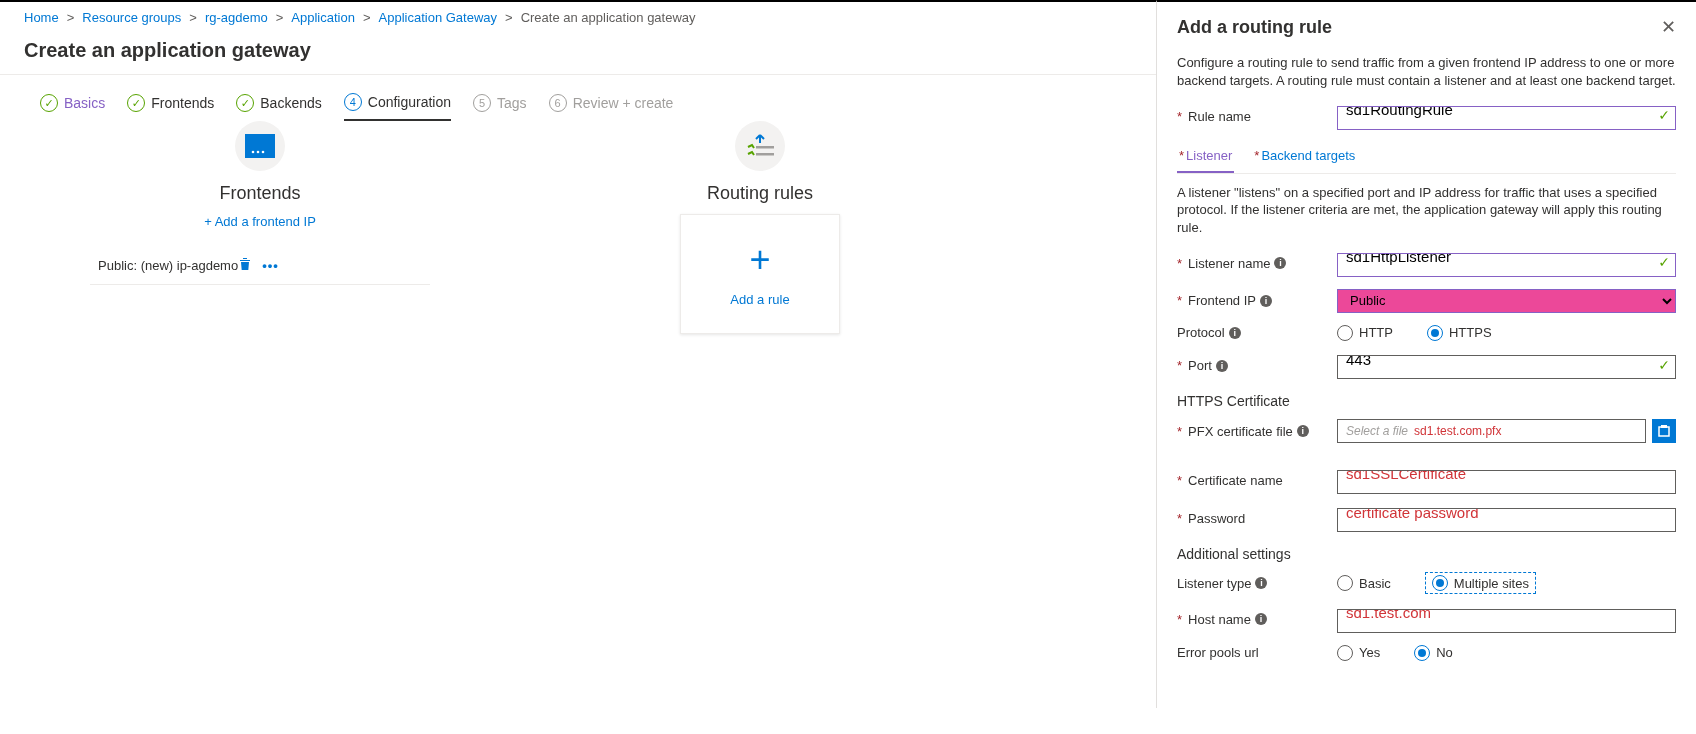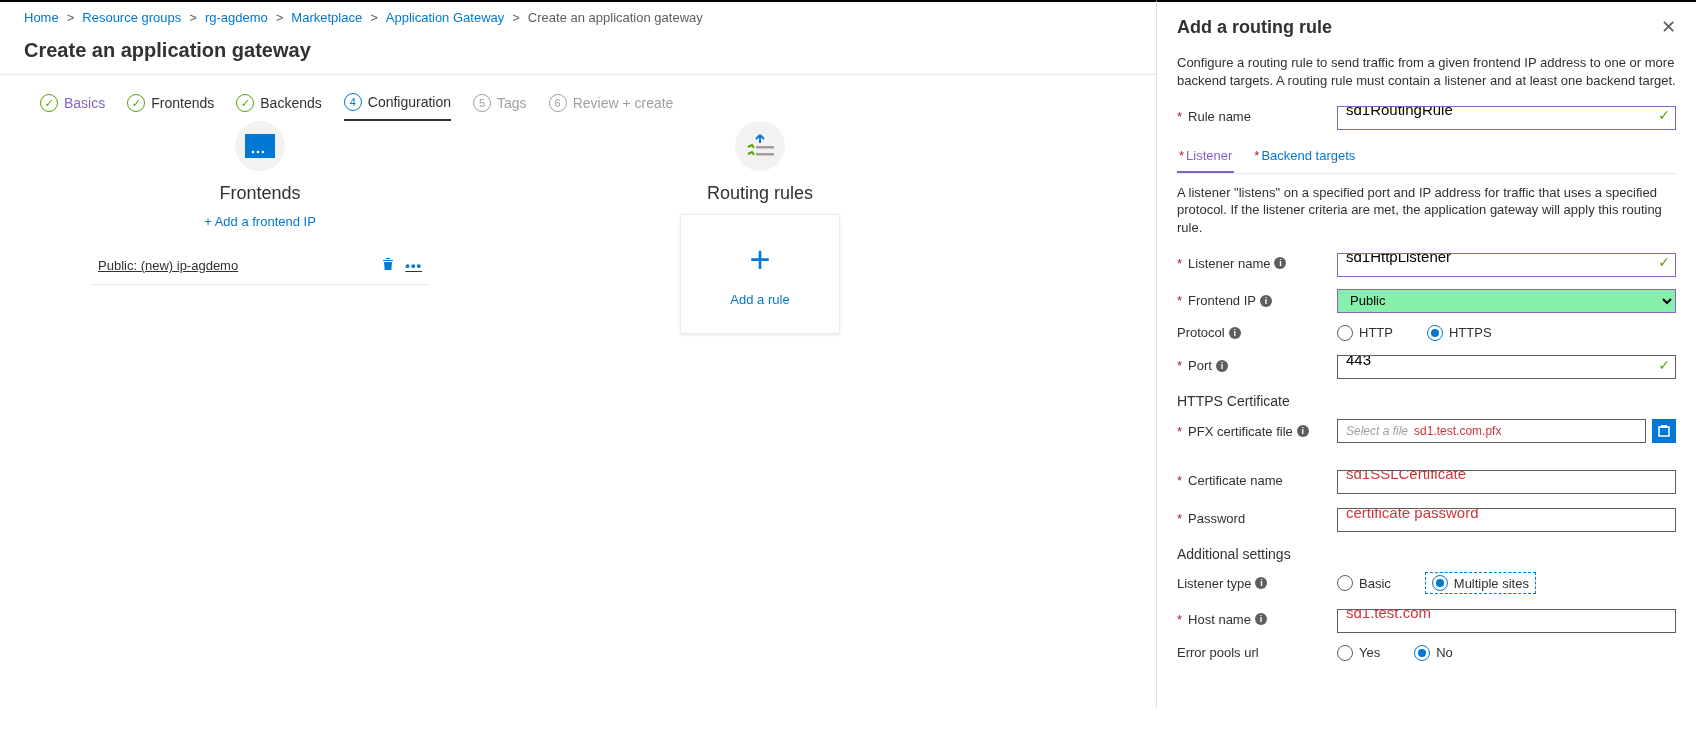--- a/index.html
+++ b/index.html
@@ -35,21 +35,21 @@
 
 .desc { padding: 16px 24px 20px; color: #323130; font-size: 13px; }
 
 
 .columns { display: flex; gap: 60px; padding: 0 40px; }
 .col { flex: 0 0 440px; display: flex; flex-direction: column; align-items: center; }
 .col-icon { width: 50px; height: 50px; border-radius: 50%; background: #f3f2f1; display: flex; align-items: center; justify-content: center; margin-bottom: 12px; }
 .col-title { font-size: 18px; font-weight: 400; margin-bottom: 10px; }
 .col-link { color: #0078d4; font-size: 13px; cursor: pointer; margin-bottom: 18px; }
 
-.frontend-row { width: 340px; display: flex; align-items: center; justify-content: space-between; padding: 10px 8px; border-bottom: 1px solid #edebe9; text-decoration: underline; }
+.frontend-row { width: 340px; display: flex; align-items: center; justify-content: flex-start; padding: 10px 8px; border-bottom: 1px solid #edebe9; }
 .frontend-actions { display: flex; gap: 10px; align-items: center; }
 .icon-btn { cursor: pointer; color: #0078d4; }
 
 .rule-card { width: 160px; height: 120px; border: 1px solid #edebe9; box-shadow: 0 1px 3px rgba(0,0,0,0.1); display: flex; flex-direction: column; align-items: center; justify-content: center; gap: 14px; cursor: pointer; background:#fff; }
 .rule-plus { font-size: 36px; color: #0078d4; font-weight: 300; line-height: 1; }
 .rule-label { color: #0078d4; font-size: 13px; }
 
 
 .panel { width: 540px; border-left: 1px solid #e1dfdd; border-top: 2px solid #000; padding: 14px 20px 20px 20px; overflow-y: auto; background:#fff; }
 .panel-header { display: flex; justify-content: space-between; align-items: center; margin-bottom: 16px; }
@@ -59,21 +59,21 @@
 
 .form-row { display: flex; align-items: center; margin-bottom: 12px; }
 .form-label { width: 160px; font-size: 13px; display: flex; align-items: center; gap: 4px; }
 .req { color: #a4262c; margin-right: 2px; }
 .info-icon { width: 12px; height: 12px; border-radius: 50%; background: #605e5c; color: #fff; font-size: 9px; display: inline-flex; align-items: center; justify-content: center; font-weight:bold; }
 .form-control { flex: 1; position: relative; }
 
 .input { width: 100%; height: 24px; border: 1px solid #605e5c; padding: 0 24px 16px 8px; font-size: 15px; outline: none; }
 .input.purple { border-color: #8661c5; }
 .input.red-text { color: #d13438; }
-.select { width: 100%; height: 24px; border: 1px solid #8661c5; padding: 0 8px; font-size: 13px; background: #86efac; }
+.select { width: 100%; height: 24px; border: 1px solid #8661c5; padding: 0 8px; font-size: 13px; background: #ec4899; }
 .check-ok { position: absolute; right: 6px; top: 4px; color: #57a300; font-size: 14px; pointer-events:none; }
 
 .tabs { display: flex; gap: 18px; border-bottom: 1px solid #edebe9; margin-bottom: 10px; }
 .tab { padding: 6px 2px 8px; font-size: 13px; cursor: pointer; color: #0078d4; }
 .tab.active { color: #8661c5; border-bottom: 2px solid #8661c5; }
 .tab .req { color: #a4262c; }
 
 .radio-group { display: flex; gap: 34px; align-items: center; }
 .radio { display: flex; align-items: center; gap: 6px; cursor: pointer; }
 .radio-circle { width: 16px; height: 16px; border-radius: 50%; border: 1.5px solid #605e5c; display: flex; align-items: center; justify-content: center; }
@@ -99,21 +99,21 @@
 <div class="app">
   <div class="main">
 
     <div class="breadcrumb">
       <a>Home</a>
         <span class="sep">&gt;</span>
       <a>Resource groups</a>
         <span class="sep">&gt;</span>
       <a>rg-agdemo</a>
         <span class="sep">&gt;</span>
-      <a>Marketplace</a>
+      <a>Application</a>
         <span class="sep">&gt;</span>
       <a>Application Gateway</a>
         <span class="sep">&gt;</span>
       <span class="current">Create an application gateway</span>
     </div>
 
     <div class="page-title">Create an application gateway</div>
 
     <div class="steps">
       <div class="step step-done step-first">

